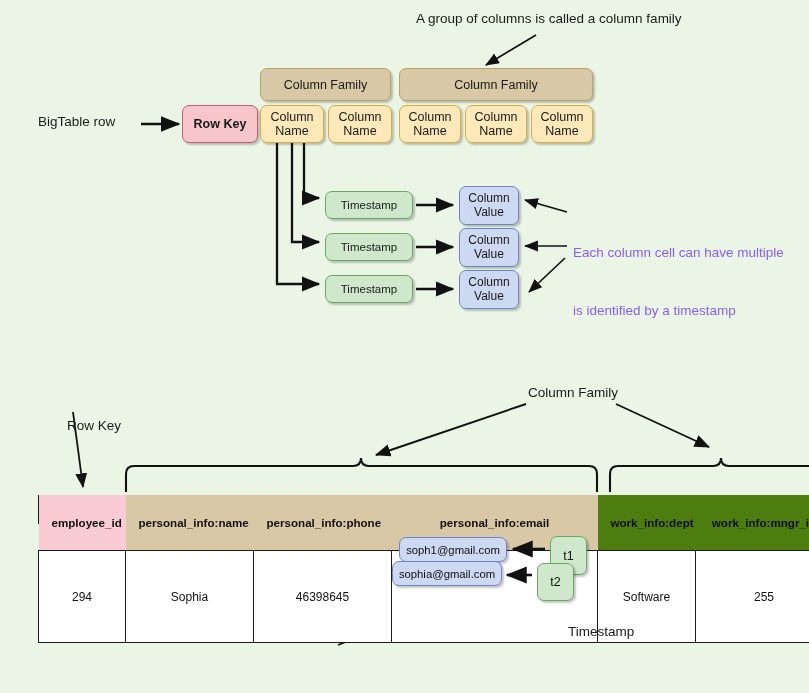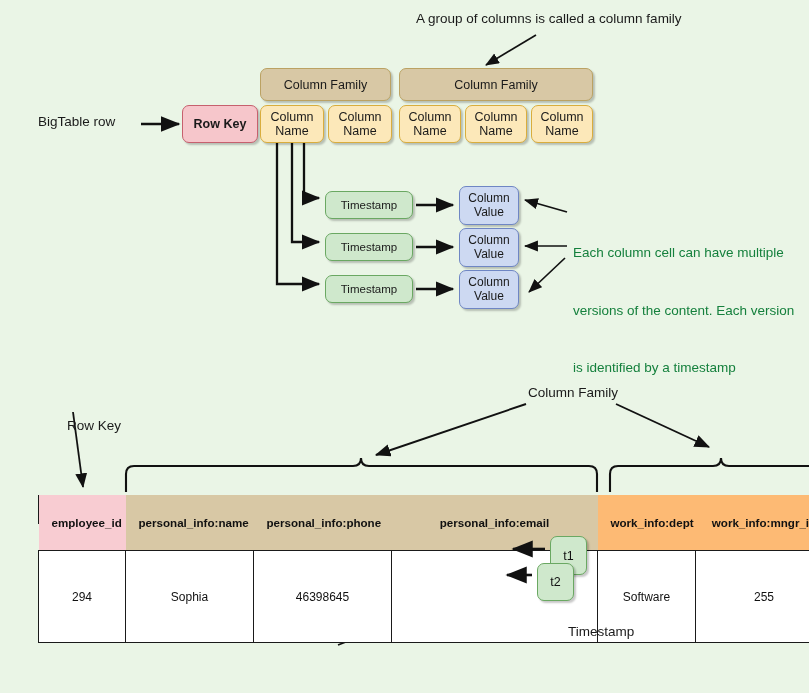--- a/index.html
+++ b/index.html
@@ -63,21 +63,21 @@
     font-size: 11.5px;
   }
   .cval {
     background: #cdd9f2;
     border: 1.6px solid #6f86c4;
     font-size: 12px;
   }
   .annot {
     position: absolute;
     font-size: 13.5px;
-    color: #15803d;
+    color: #8b5cf6;
     line-height: 1.42;
     white-space: pre;
   }
   .plain {
     position: absolute;
     font-size: 13.5px;
     color: #1a1a1a;
     white-space: nowrap;
   }
   
@@ -107,21 +107,21 @@
     border-bottom: none;
   }
   #btable thead tr { outline: none; }
   #btable tbody td {
     height: 65px;
     background: #ffffff;
     font-size: 12px;
   }
   .th-rowkey { background: #f8ccd2; }
   .th-fam1   { background: #d8c8a5; }
-  .th-fam2   { background: #fdba74; }
+  .th-fam2   { background: #4d7c0f; }
   #theadborder {
     position: absolute;
     left: 7px; top: 495px;
     width: 794px; height: 29px;
     border: 1.4px solid #1a1a1a;
     border-bottom: none;
     box-sizing: border-box;
     pointer-events: none;
   }
   .emailbox {
@@ -253,21 +253,20 @@
   <div class="node ts" style="left:294px; top:275px; width:88px; height:28px;">
     <span>Timestamp</span>
   </div>
   <div class="node cval" style="left:428px; top:270px; width:60px; height:39px;">
     <span style="white-space:pre-line;">Column
 Value</span>
   </div>
 
   <div class="annot" style="left:542px; top:205px;">
     <div>Each column cell can have multiple</div>
-    <div>versions of the content. Each version</div>
     <div>is identified by a timestamp</div>
   </div>
 
 
   <div class="plain" style="left:497px; top:385px;">Column Family</div>
 
   <div class="plain" style="left:36px; top:418px;">Row Key</div>
 
   <div id="theadborder"></div>
 
@@ -295,20 +294,26 @@
         <td>294</td>
         <td>Sophia</td>
         <td>46398645</td>
         <td></td>
         <td>Software</td>
         <td>255</td>
       </tr>
     </tbody>
   </table>
 
+  <div class="emailbox" style="left:368px; top:537px; width:108px; height:25px;">
+    <span>soph1@gmail.com</span>
+  </div>
+  <div class="emailbox" style="left:361px; top:561px; width:110px; height:25px;">
+    <span>sophia@gmail.com</span>
+  </div>
 
   <div class="tbox" style="left:519px; top:536px; width:37px; height:39px;text-align:center;">
     <span>t1</span>
   </div>
   <div class="tbox" style="left:506px; top:563px; width:37px; height:38px;">
     <span>t2</span>
   </div>
 
   <svg class="layer" viewBox="0 0 809 693">
     <path d="M514,549 L482,549" stroke="#111" stroke-width="2.6" fill="none" marker-end="url(#ah2)"></path>

